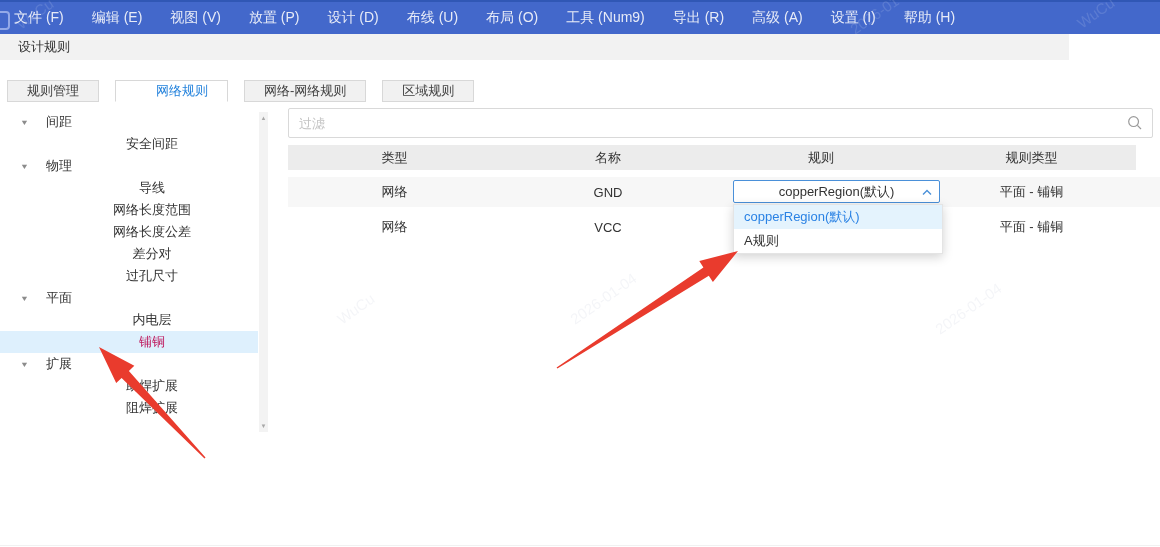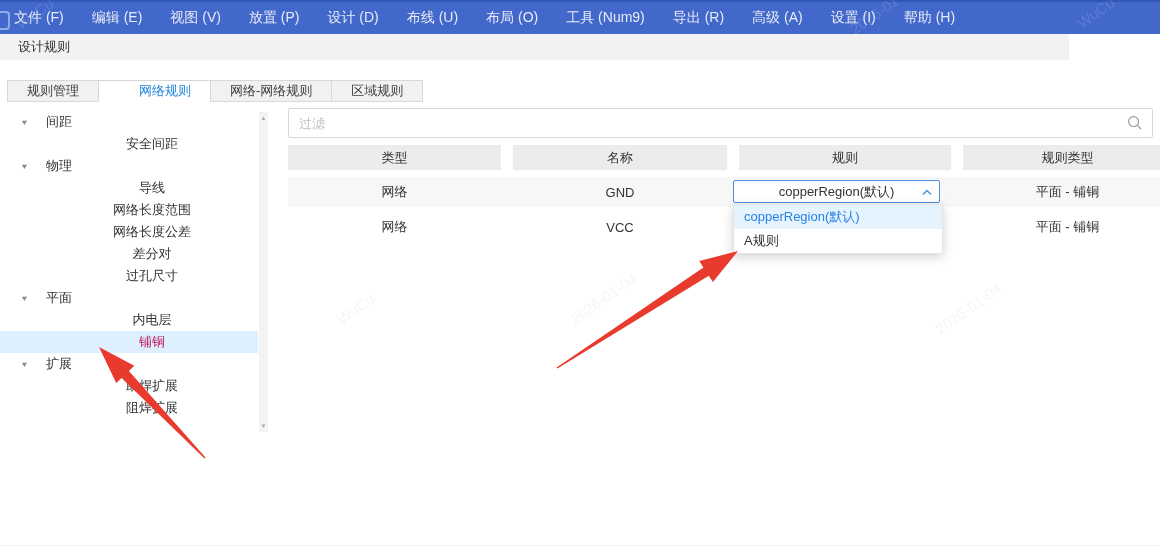--- a/index.html
+++ b/index.html
@@ -15,21 +15,21 @@
     border:2.5px solid #93a9e8;border-radius:4px;}
   .menu-item{padding:0 14px;white-space:nowrap;cursor:default;}
   .menu-item:first-of-type{margin-left:13px;}
 
   
   .subtitle{position:absolute;left:0;top:34px;width:1069px;height:26px;
     background:#f2f2f2;display:flex;align-items:center;padding-left:18px;
     box-sizing:border-box;font-size:13px;color:#333;}
 
   
-  .tabs{position:absolute;left:8px;top:80px;display:flex;z-index:2;}
+  .tabs{position:absolute;left:8px;top:80px;display:flex;z-index:2;gap:17px;}
   .tab{height:22px;line-height:20px;padding:0 19px;font-size:13px;
     background:#f1f1f1;border:1px solid #d8d8d8;color:#404040;
     margin-left:-1px;box-sizing:border-box;white-space:nowrap;cursor:default;}
   .tab.active{background:#fff;color:#2583dc;border-bottom-color:#fff;padding-left:40px;}
 
   
   .tree{position:absolute;left:0;top:111px;width:258px;font-size:13px;color:#333;}
   .tree-row{height:22px;display:flex;align-items:center;cursor:default;}
   .tree-row .caret{margin-left:20px;width:12px;font-size:9px;color:#8c8c8c;
     display:inline-block;transform:scaleY(.85);}
@@ -46,21 +46,21 @@
   .filter{position:absolute;left:288px;top:108px;width:865px;height:30px;
     border:1px solid #d9d9d9;border-radius:2px;background:#fff;
     box-sizing:border-box;display:flex;align-items:center;}
   .filter input{flex:1;border:none;outline:none;background:transparent;
     font-size:13px;color:#333;padding:0 10px;
     font-family:"Liberation Sans","DejaVu Sans",sans-serif;}
   .filter input::placeholder{color:#c3c3c3;}
   .search-icon{margin-right:9px;display:flex;}
 
   
-  .grid{display:grid;grid-template-columns:213px 214px 212px 209px;column-gap:12px;}
+  .grid{display:grid;grid-template-columns:213px 214px 212px 209px;column-gap:0;}
   .thead{position:absolute;left:288px;top:145px;width:872px;}
   .th{height:25px;background:#ececec;display:flex;align-items:center;
     justify-content:center;font-size:13px;color:#333;}
   .trow{position:absolute;left:288px;width:872px;height:30px;font-size:13px;color:#333;text-align:center;}
   .trow .td{display:flex;align-items:center;justify-content:center;}
   .trow1{top:177px;background:#f7f7f7;}
   .trow2{top:212px;background:#fff;}
 
   
   .rule-select{position:absolute;left:733px;top:180px;width:207px;height:23px;

